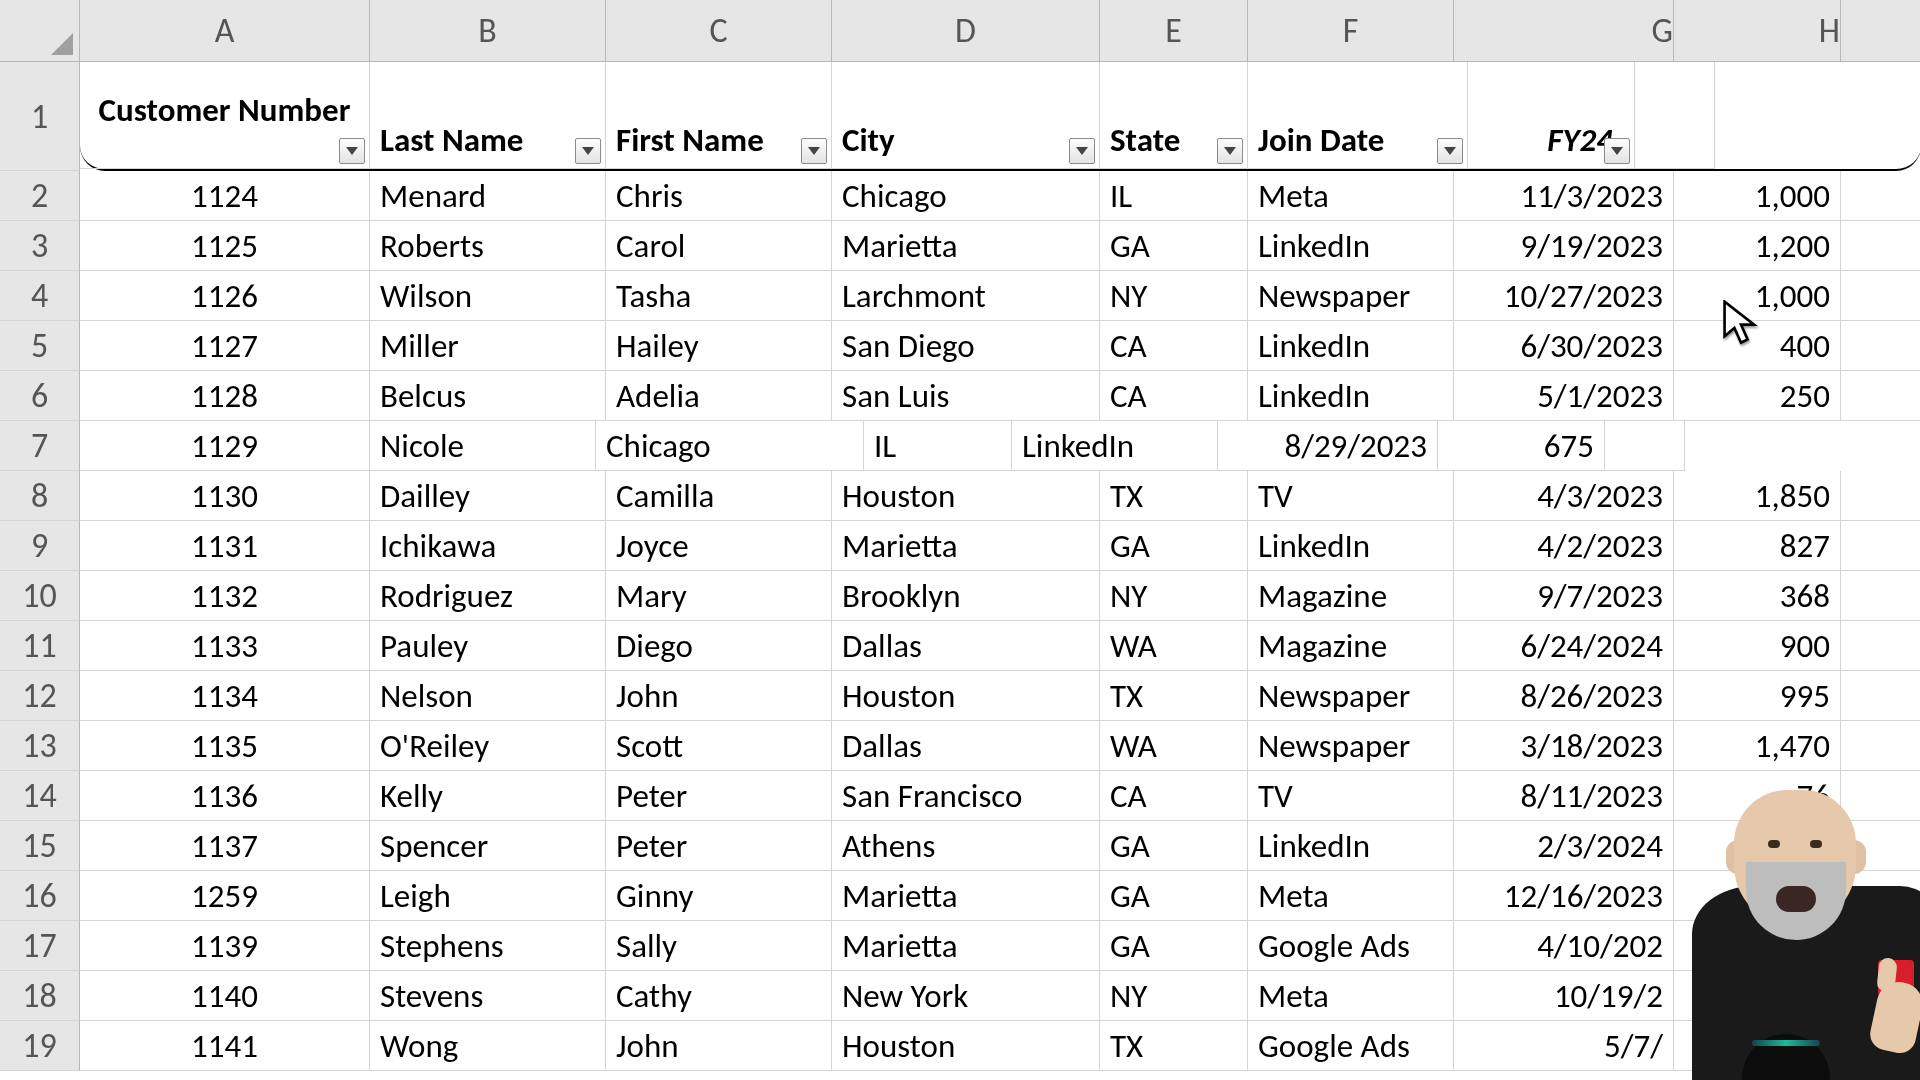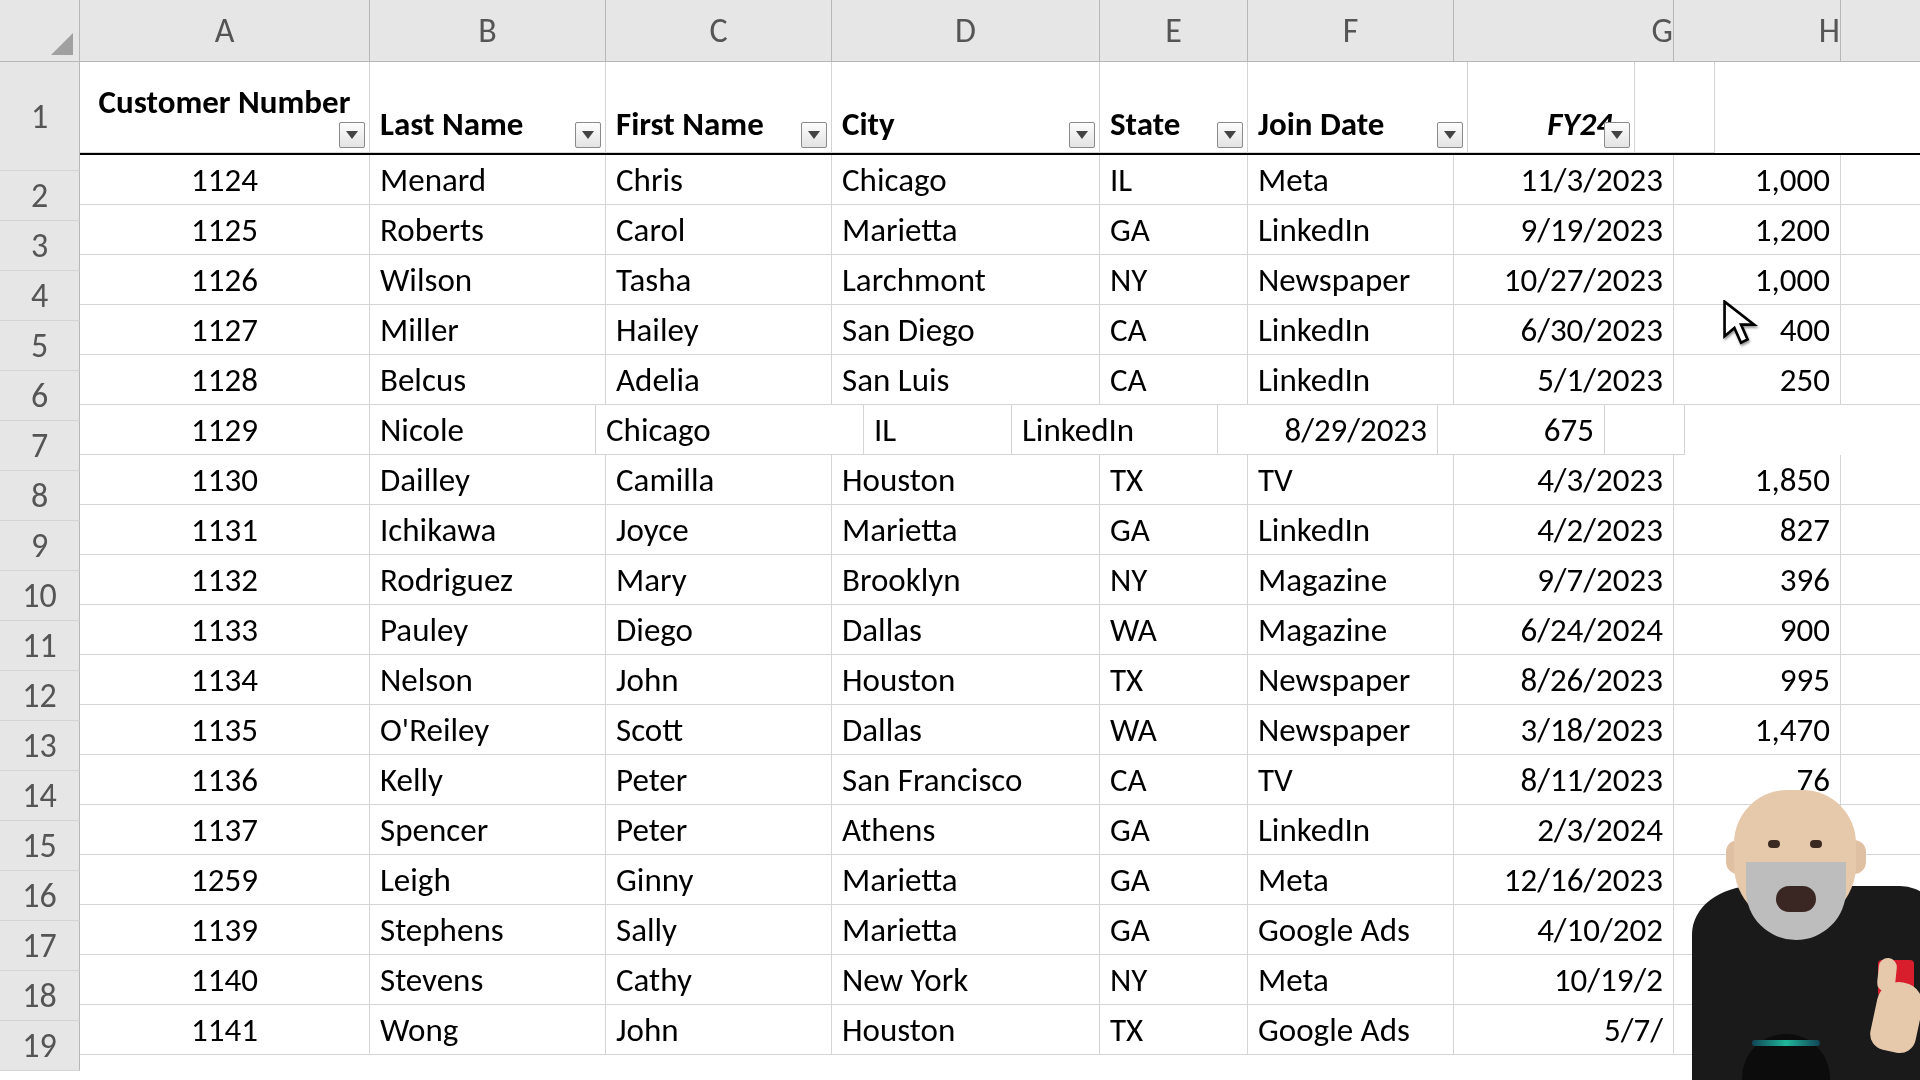--- a/index.html
+++ b/index.html
@@ -14,21 +14,21 @@
 .chead { height:62px; display:flex; align-items:center; justify-content:center; font-size:34px; color:#555; background:#e6e6e6; border-right:1px solid #b7b7b7; border-bottom:1px solid #b7b7b7; }
 
 
 .row-headers { position:absolute; top:62px; left:0; width:80px; }
 .rhead { height:50px; display:flex; align-items:center; justify-content:center; font-size:34px; color:#555; background:#e6e6e6; border-right:1px solid #b7b7b7; border-bottom:1px solid #d4d4d4; }
 .rhead.first { height:109px; }
 
 
 .grid { position:absolute; top:62px; left:80px; }
 .row { display:flex; height:50px; }
-.row.header-row { height:93px; border-bottom:2px solid #000; }
+.row.header-row { height:109px; border-bottom:2px solid #000;border-radius:25px; }
 .cell { border-right:1px solid #d4d4d4; border-bottom:1px solid #d4d4d4; display:flex; align-items:center; font-size:33px; padding:0 10px; position:relative; }
 .header-row .cell { font-weight:700; align-items:flex-end; padding-bottom:8px; }
 .cA { width:290px; justify-content:center; }
 .header-row .cA { justify-content:center; align-items:center; text-align:center; line-height:1.15; }
 .cB { width:236px; }
 .cC { width:226px; }
 .cD { width:268px; }
 .cE { width:148px; }
 .cF { width:206px; }
 .cG { width:220px; justify-content:flex-end; }
@@ -250,21 +250,21 @@
         <div class="cell cI"></div>
       </div>
       <div class="row">
         <div class="cell cA">1132</div>
         <div class="cell cB">Rodriguez</div>
         <div class="cell cC">Mary</div>
         <div class="cell cD">Brooklyn</div>
         <div class="cell cE">NY</div>
         <div class="cell cF">Magazine</div>
         <div class="cell cG">9/7/2023</div>
-        <div class="cell cH">396</div>
+        <div class="cell cH">368</div>
         <div class="cell cI"></div>
       </div>
       <div class="row">
         <div class="cell cA">1133</div>
         <div class="cell cB">Pauley</div>
         <div class="cell cC">Diego</div>
         <div class="cell cD">Dallas</div>
         <div class="cell cE">WA</div>
         <div class="cell cF">Magazine</div>
         <div class="cell cG">6/24/2024</div>

